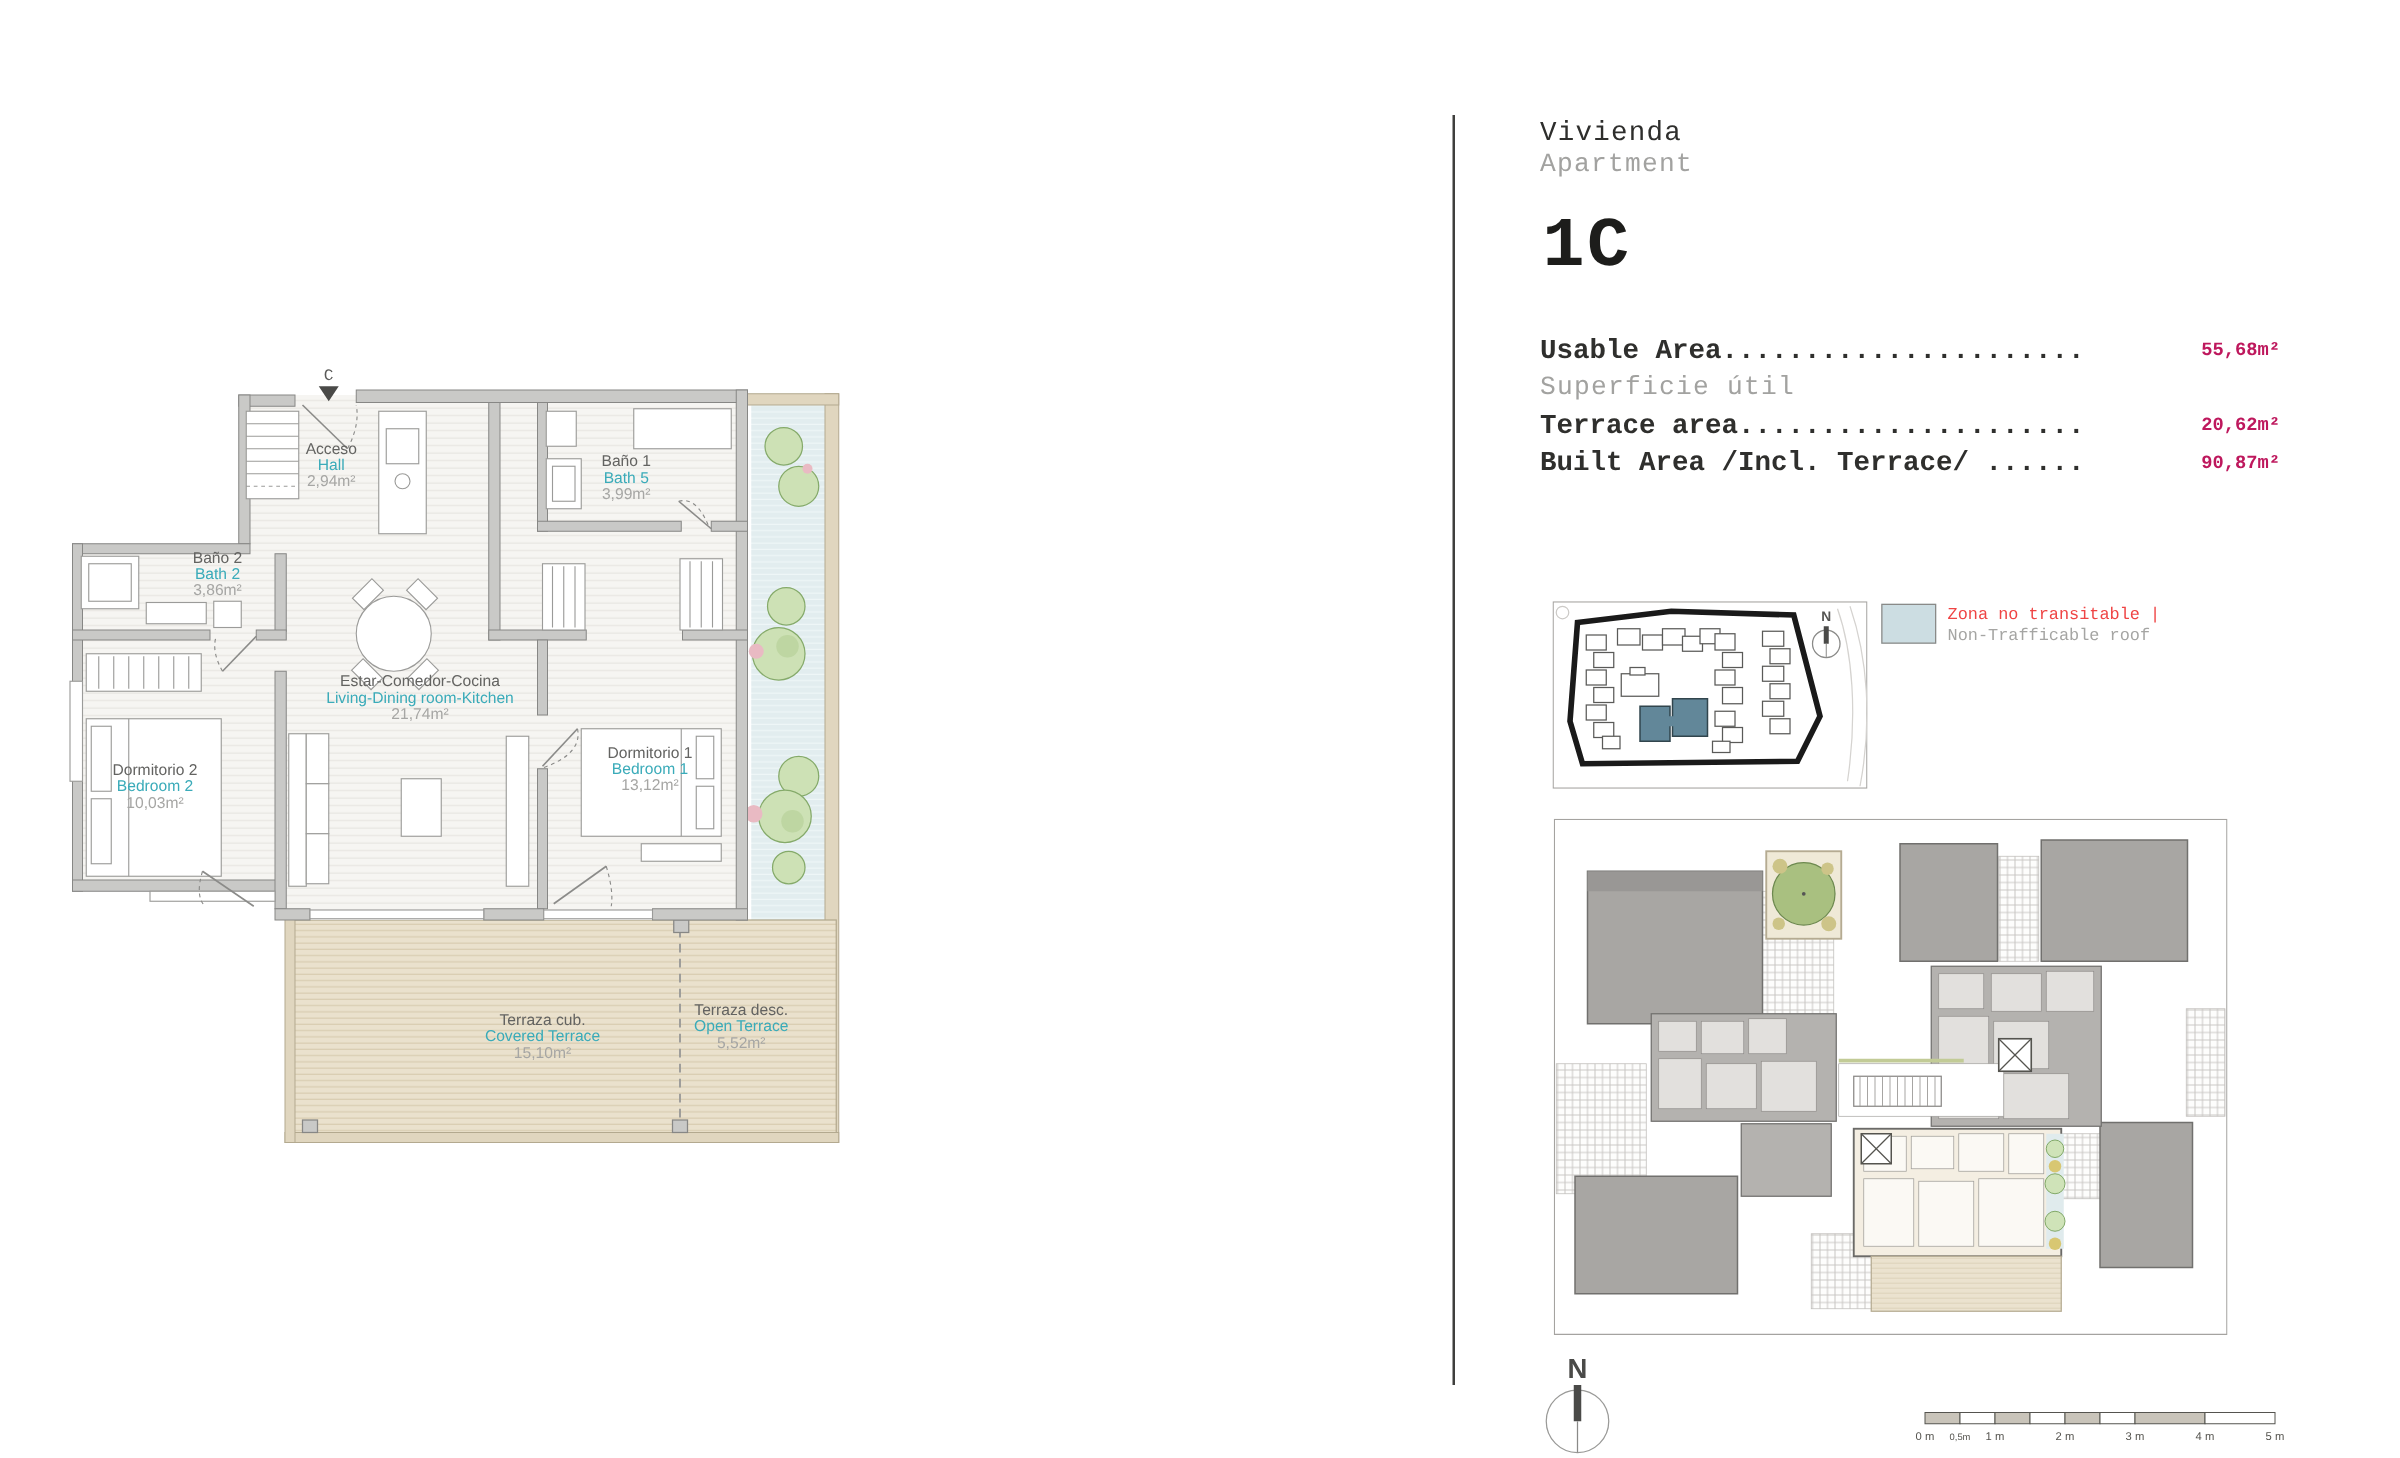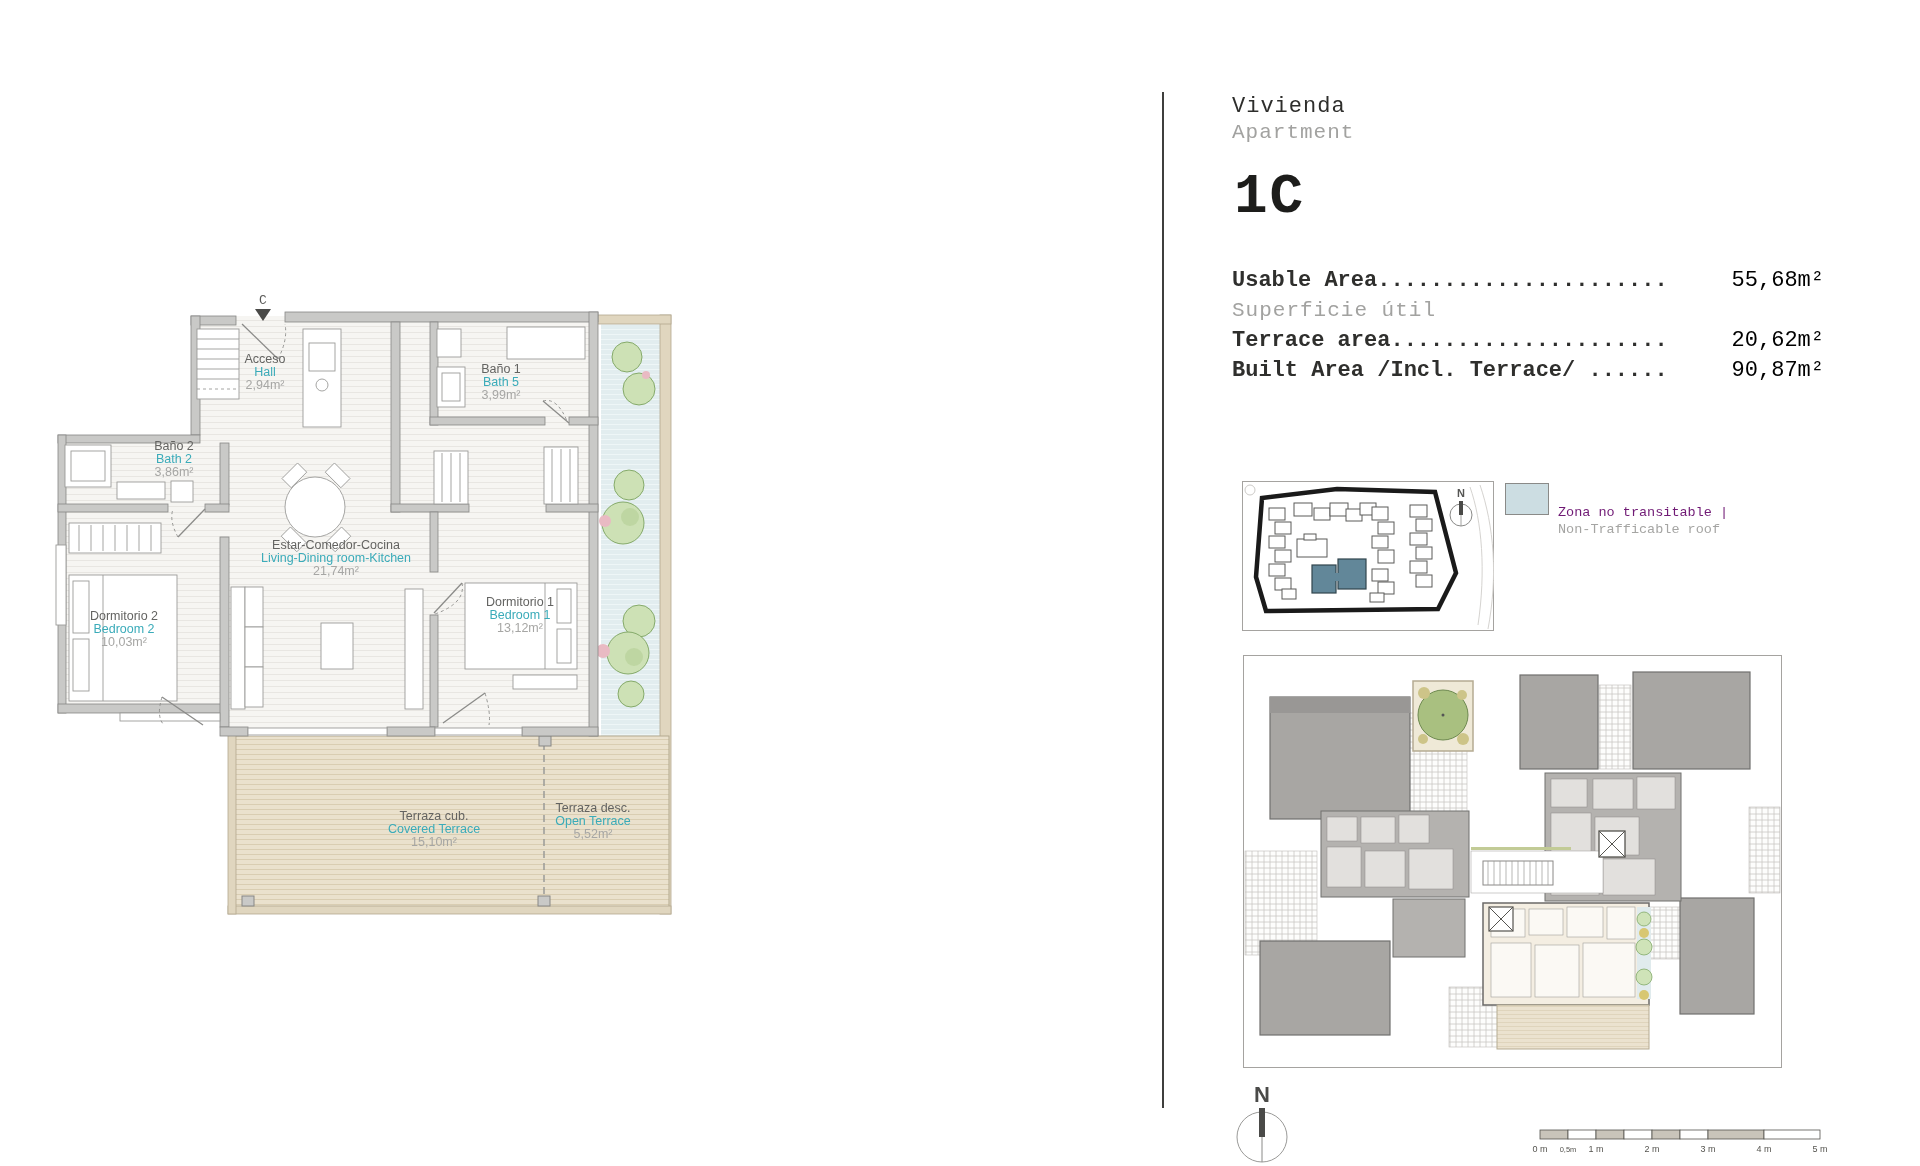--- a/index.html
+++ b/index.html
@@ -7,27 +7,27 @@
        font-family:"Liberation Sans",sans-serif;color:#444;}
   .abs{position:absolute;}
   
   .mono{font-family:"Liberation Mono","DejaVu Sans Mono",monospace;}
   .hdr-es{left:1232px;top:94px;font-size:22px;font-weight:normal;color:#2e2e2c;letter-spacing:1px;}
   .hdr-en{left:1232px;top:121px;font-size:21px;color:#a2a2a0;letter-spacing:1px;}
   .hdr-unit{left:1234px;top:140px;font-size:56px;font-weight:bold;color:#1d1d1b;letter-spacing:2px;margin-top:25px;}
   .area-table{left:1232px;top:266px;width:592px;}
   .arearow{display:flex;justify-content:space-between;height:30px;line-height:30px;white-space:pre;}
   .arearow .lbl{font-size:22px;font-weight:bold;color:#2f2f2d;}
-  .arearow .val{font-size:22px;font-weight:normal;color:#000000;}
+  .arearow .val{font-size:15px;font-weight:bold;color:#be185d;}
   .arearow.es{font-size:21px;color:#a2a2a0;letter-spacing:1px;font-weight:normal;}
   .divider{left:1162px;top:92px;width:2px;height:1016px;background:#3f3f3d;}
   
   .legend-swatch{left:1505px;top:483px;width:42px;height:30px;background:#ccdde2;border:1px solid #8a8a88;}
   .legend-text{left:1558px;top:484px;font-size:13.5px;line-height:17px;}
-  .legend-text .l1{color:#701a75;margin-top:20px;}
+  .legend-text .l1{color:#ef4444;}
   .legend-text .l2{color:#a5a5a3;}
   
   .roomlabel{position:absolute;width:220px;transform:translateX(-50%);text-align:center;
              font-size:12.5px;line-height:13px;pointer-events:none;}
   .roomlabel .es{color:#636361;display:block;}
   .roomlabel .en{color:#3aabb9;display:block;}
   .roomlabel .ar{color:#a6a6a4;display:block;}
 </style>
 </head>
 <body>

